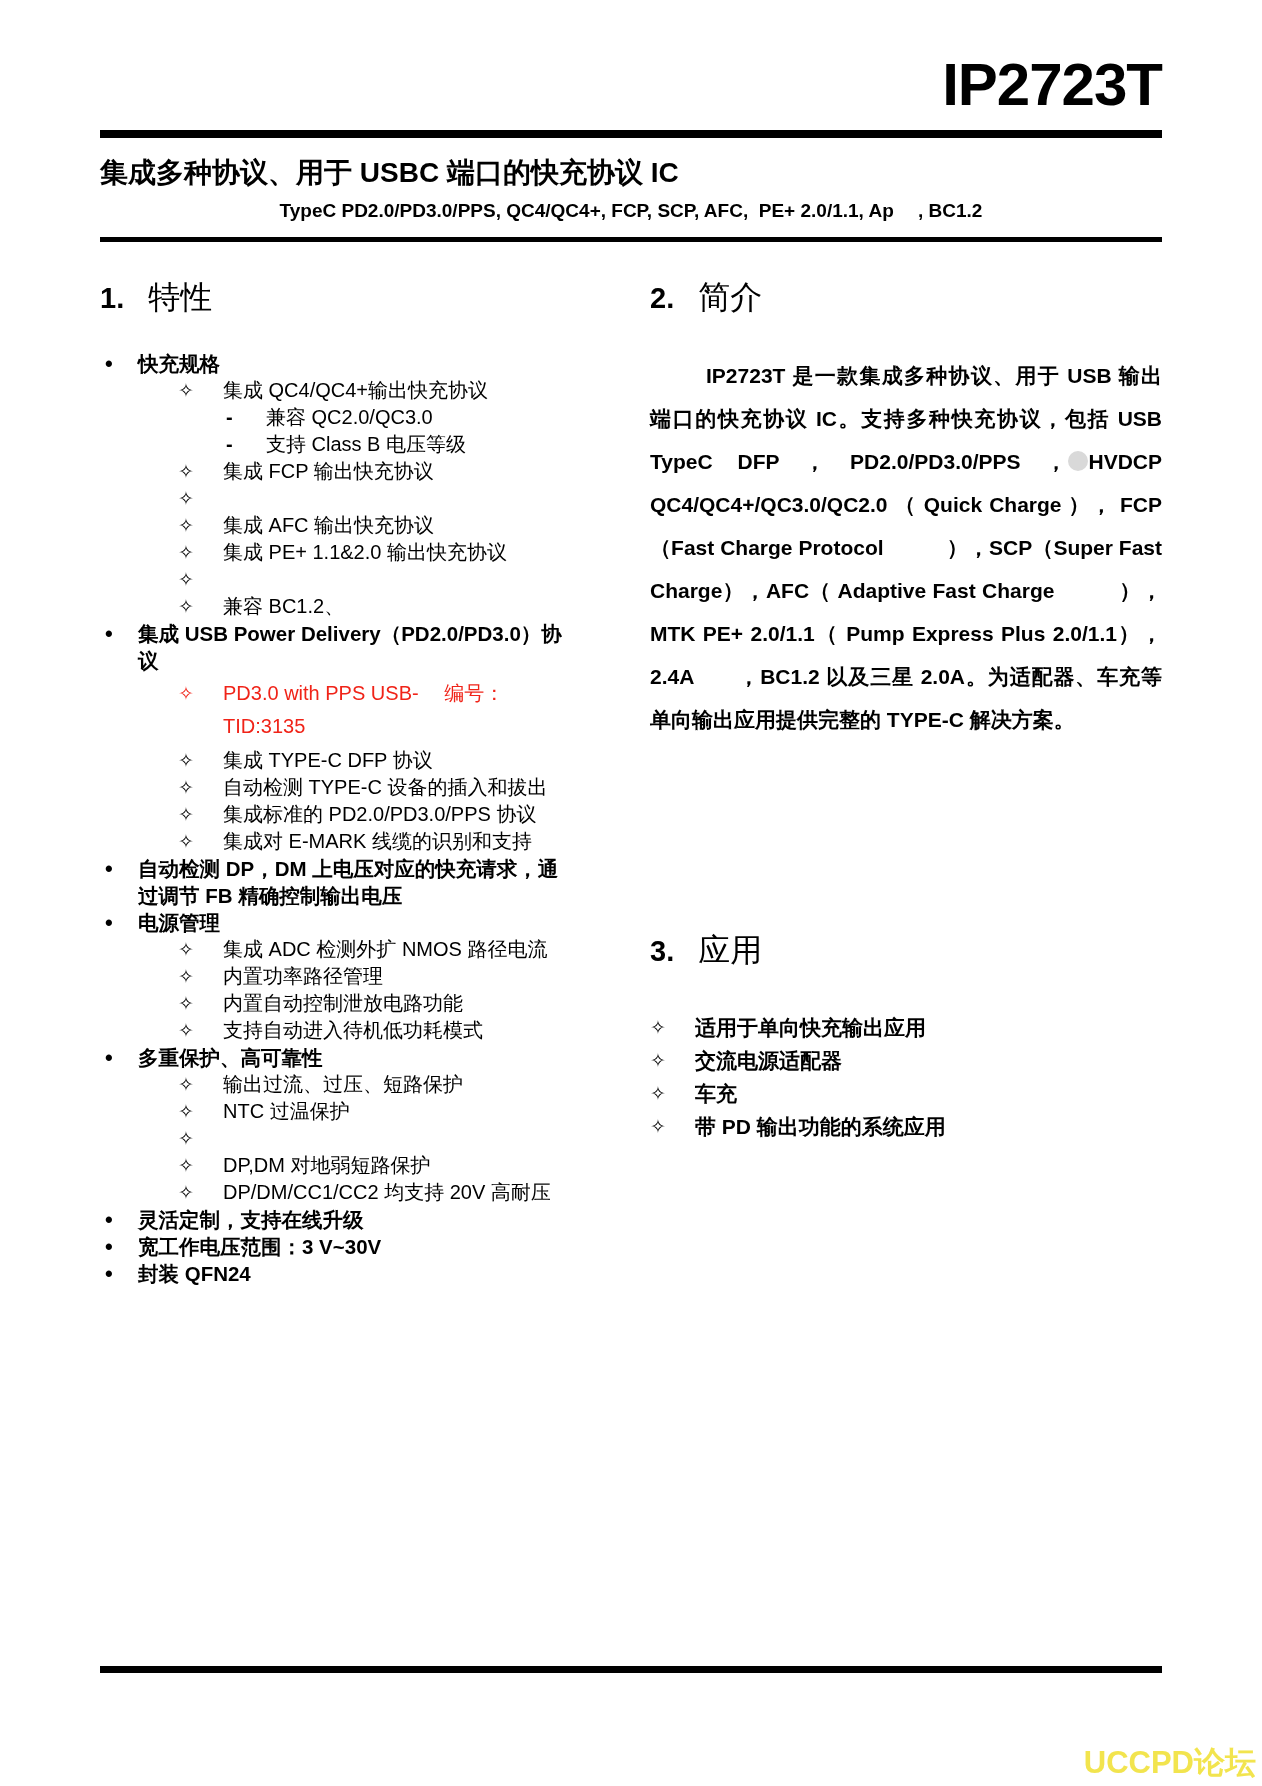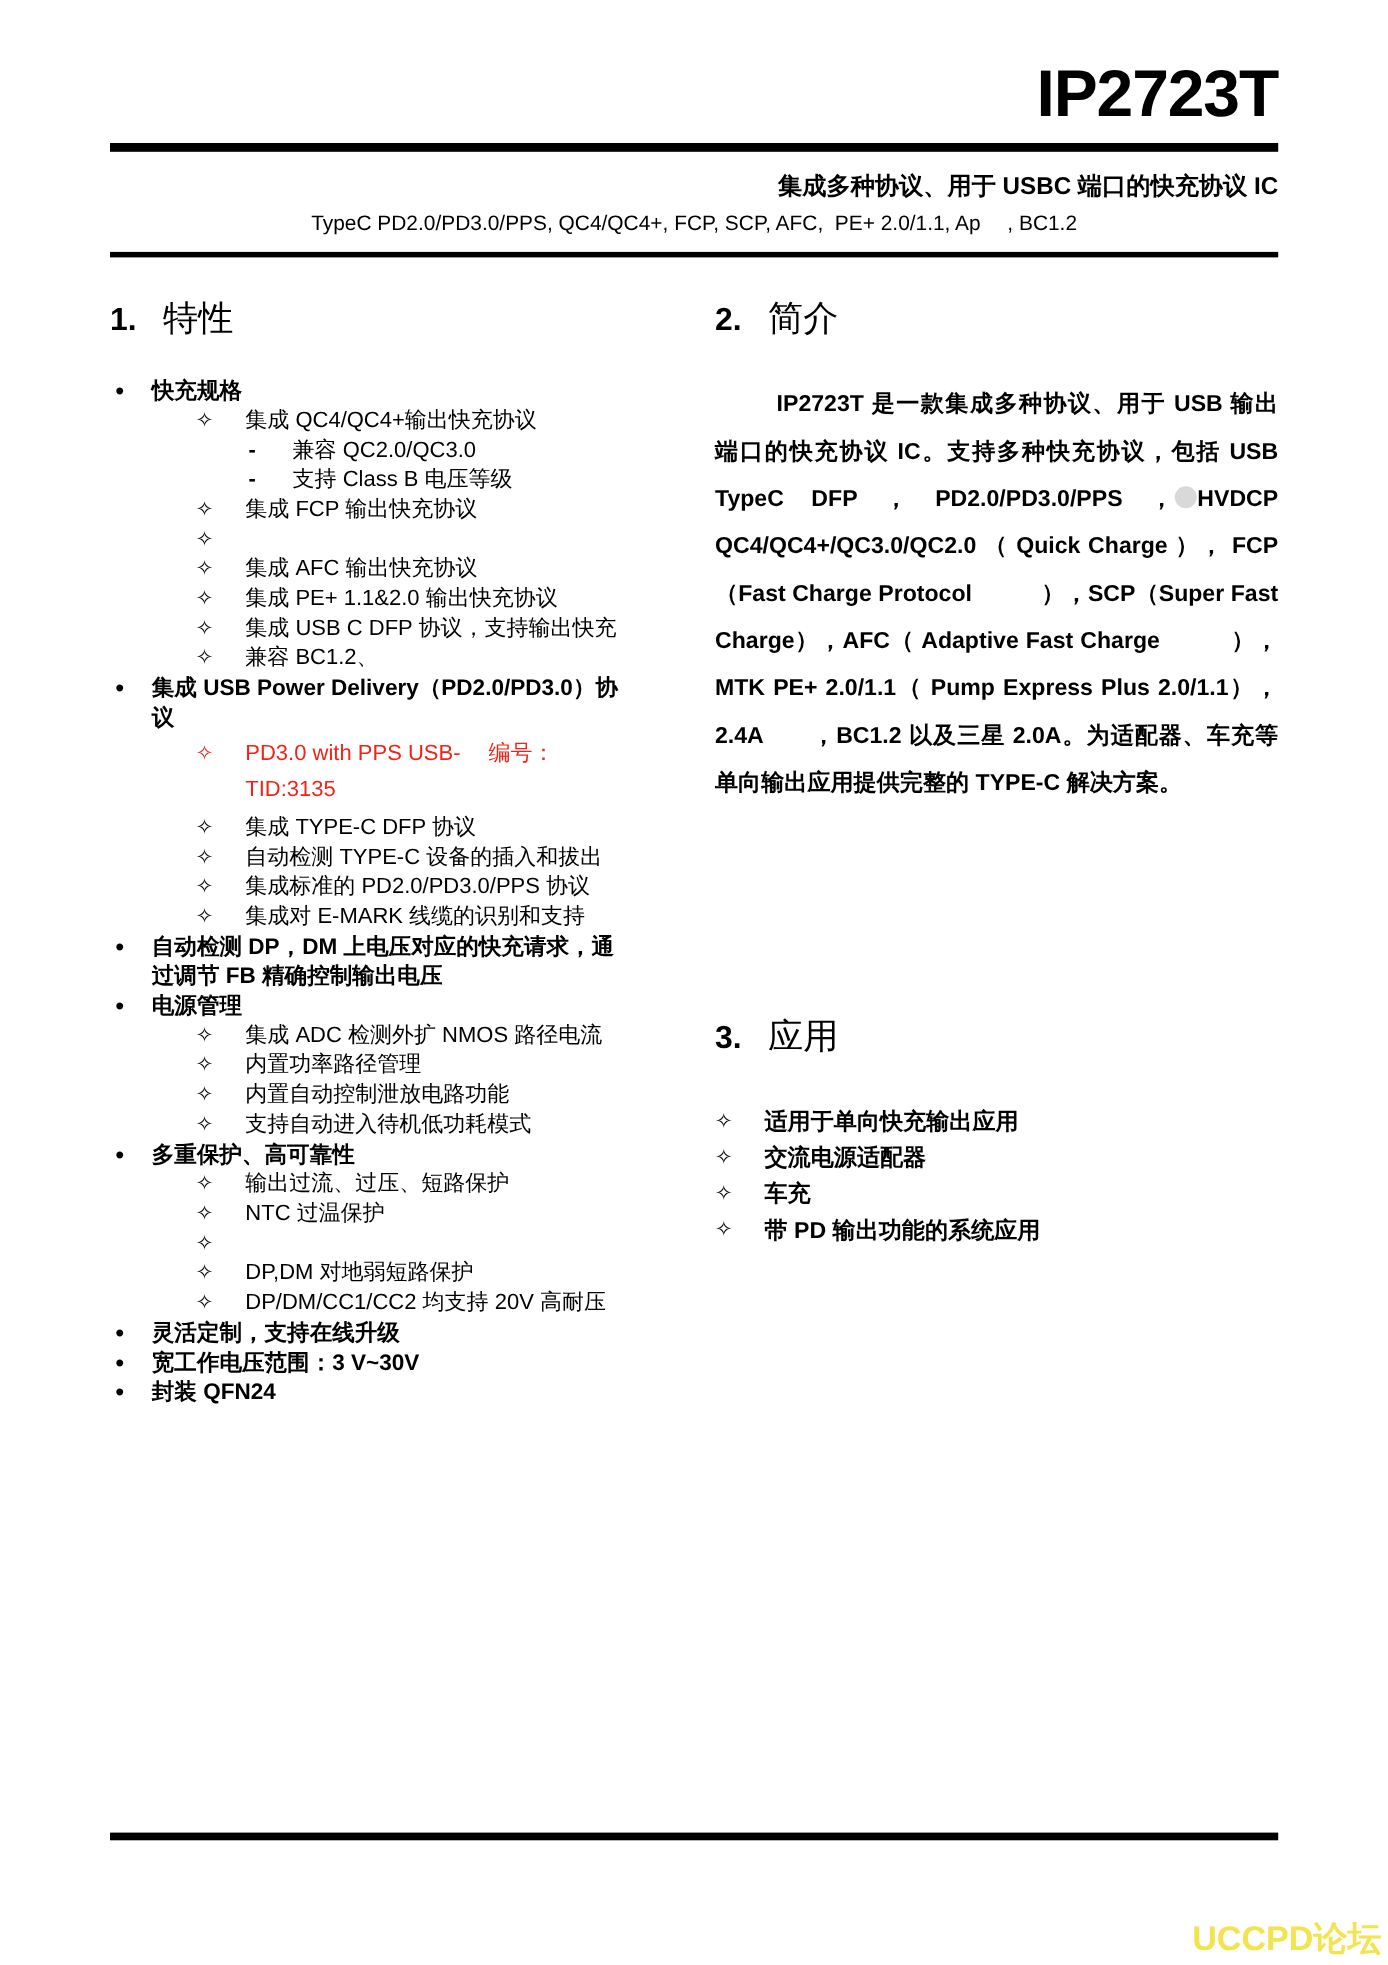--- a/index.html
+++ b/index.html
@@ -18,29 +18,29 @@
     font-size:60px;
     font-weight:700;
     letter-spacing:-1px;
     line-height:1.1;
   }
   .rule{background:#000;}
   .rule-thick{height:8px;margin-top:12px;}
   .rule-thin{height:5px;margin-top:13px;}
   .doc-title{
     margin-top:16px;
-    text-align:right;
-    font-size:22px;
+    text-align:left;
+    font-size:28px;
     font-weight:700;
   }
   .doc-subtitle{
     margin-top:6px;
     text-align:center;
     font-size:19px;
-    font-weight:400;
+    font-weight:700;
     white-space:pre-wrap;
   }
   .cols{display:flex;margin-top:34px;}
   .col-left{width:472px;flex:0 0 472px;}
   .col-right{width:512px;flex:0 0 512px;margin-left:78px;}
   .sec-heading{margin:0;padding:0;font-weight:400;}
   .sec-num{font-size:29px;font-weight:700;}
   .sec-zh{font-size:32px;font-weight:400;margin-left:24px;}
   
   .feat-list{margin-top:30px;}
@@ -126,21 +126,20 @@
             <div class="feat level2">
               <span class="marker">✧</span>
               <span class="txt">集成 AFC 输出快充协议</span>
             </div>
             <div class="feat level2">
               <span class="marker">✧</span>
               <span class="txt">集成 PE+ 1.1&amp;2.0 输出快充协议</span>
             </div>
             <div class="feat level2">
               <span class="marker">✧</span>
-              <span class="txt">集成 USB C DFP 协议，支持输出快充</span>
             </div>
             <div class="feat level2">
               <span class="marker">✧</span>
               <span class="txt">兼容 BC1.2、</span>
             </div>
             <div class="feat level1">
               <span class="marker">•</span>
               <span class="txt">集成 USB Power Delivery（PD2.0/PD3.0）协议</span>
             </div>
             <div class="feat level2 red" style="color: rgb(240, 35, 24);">

